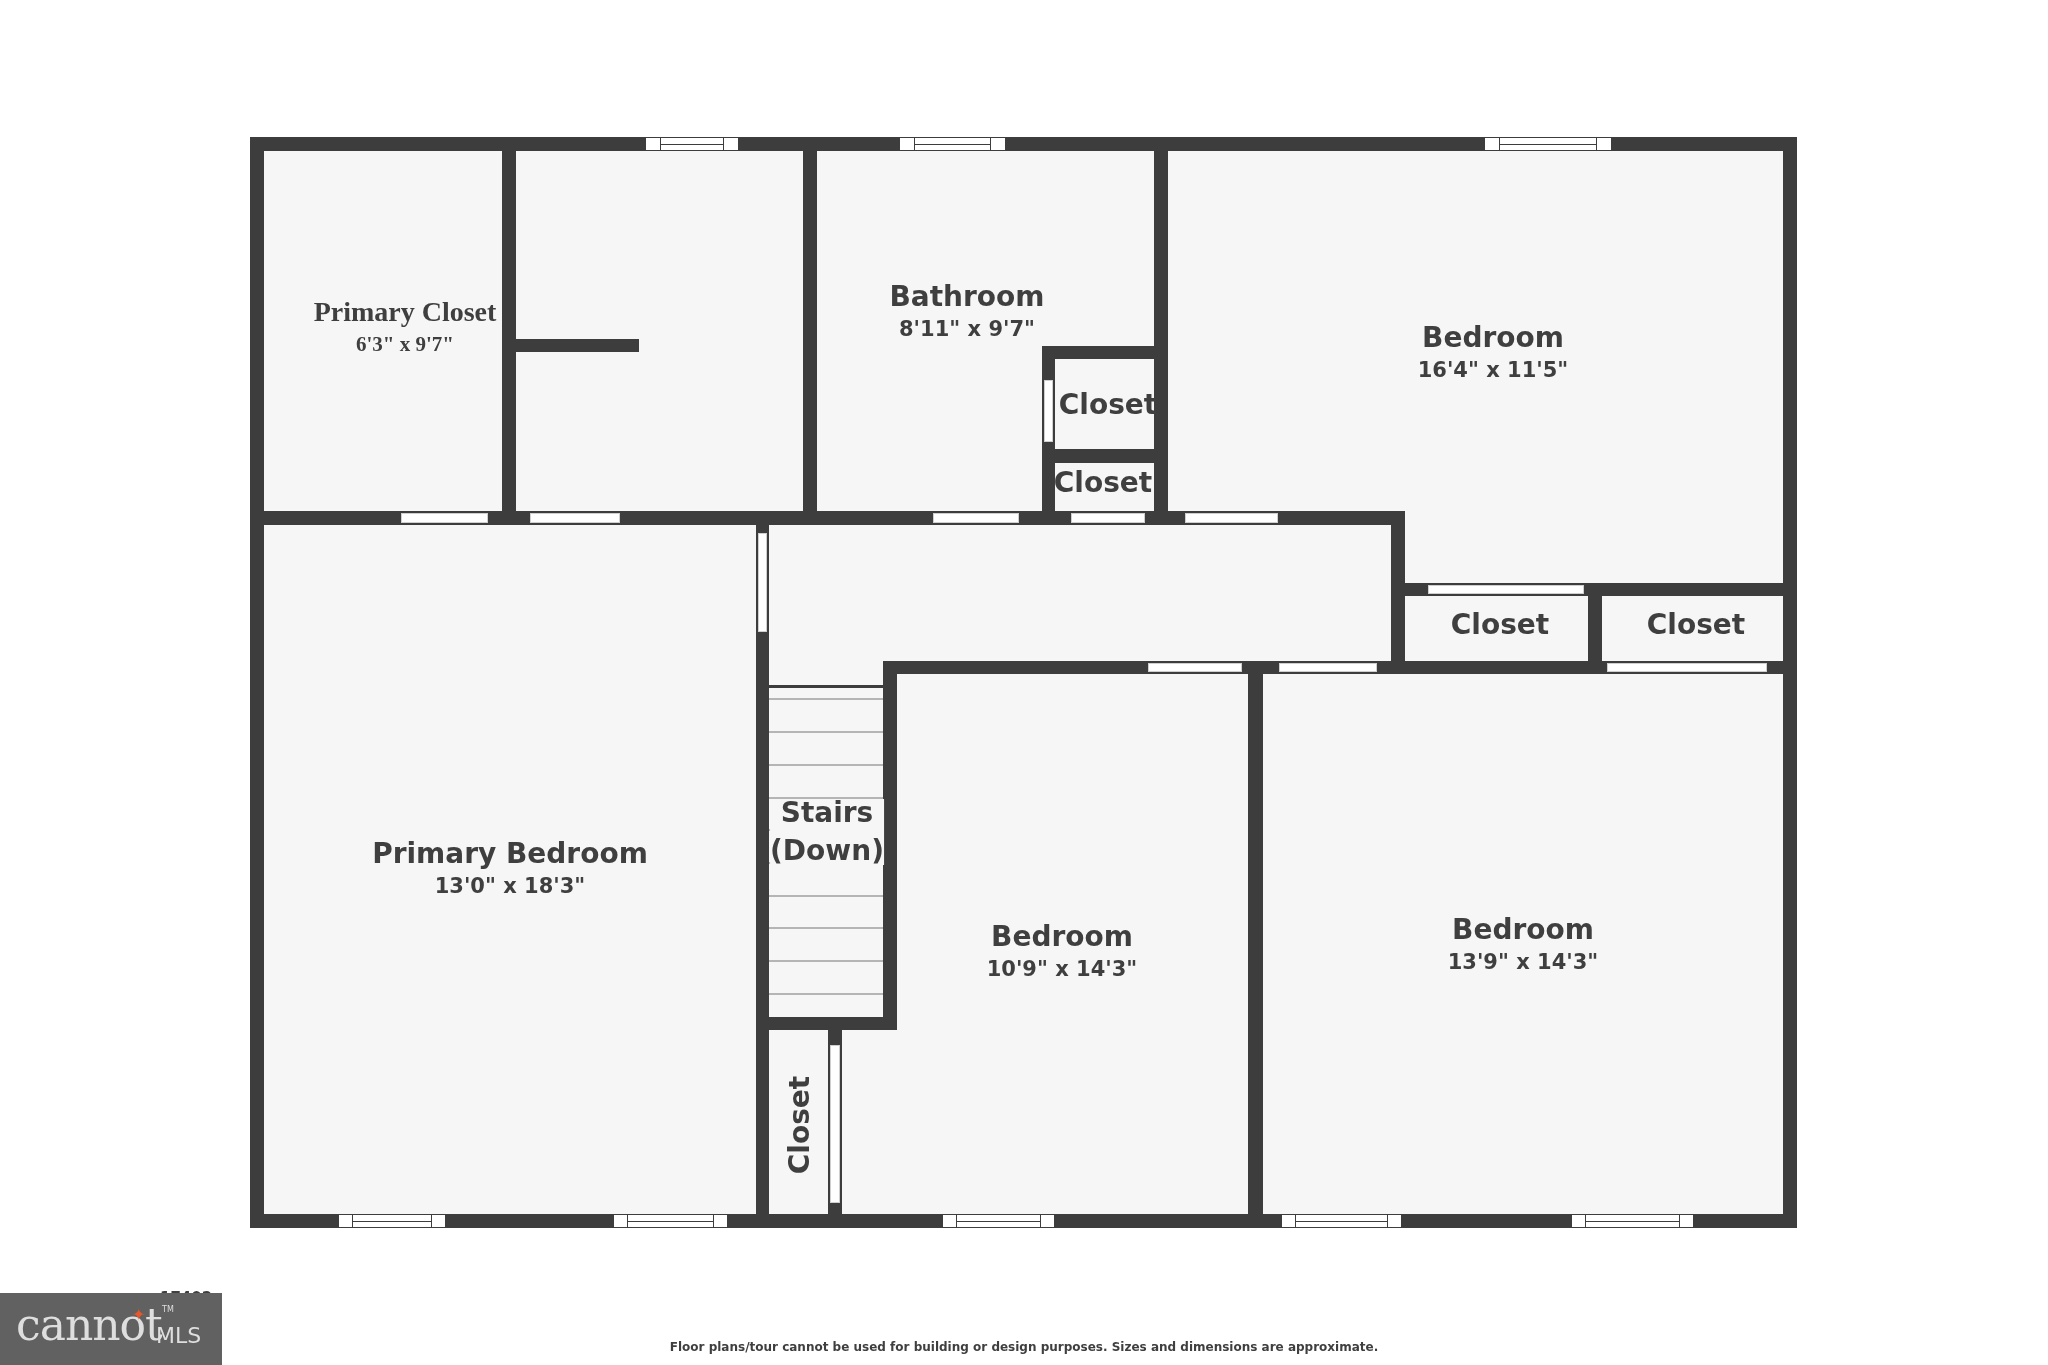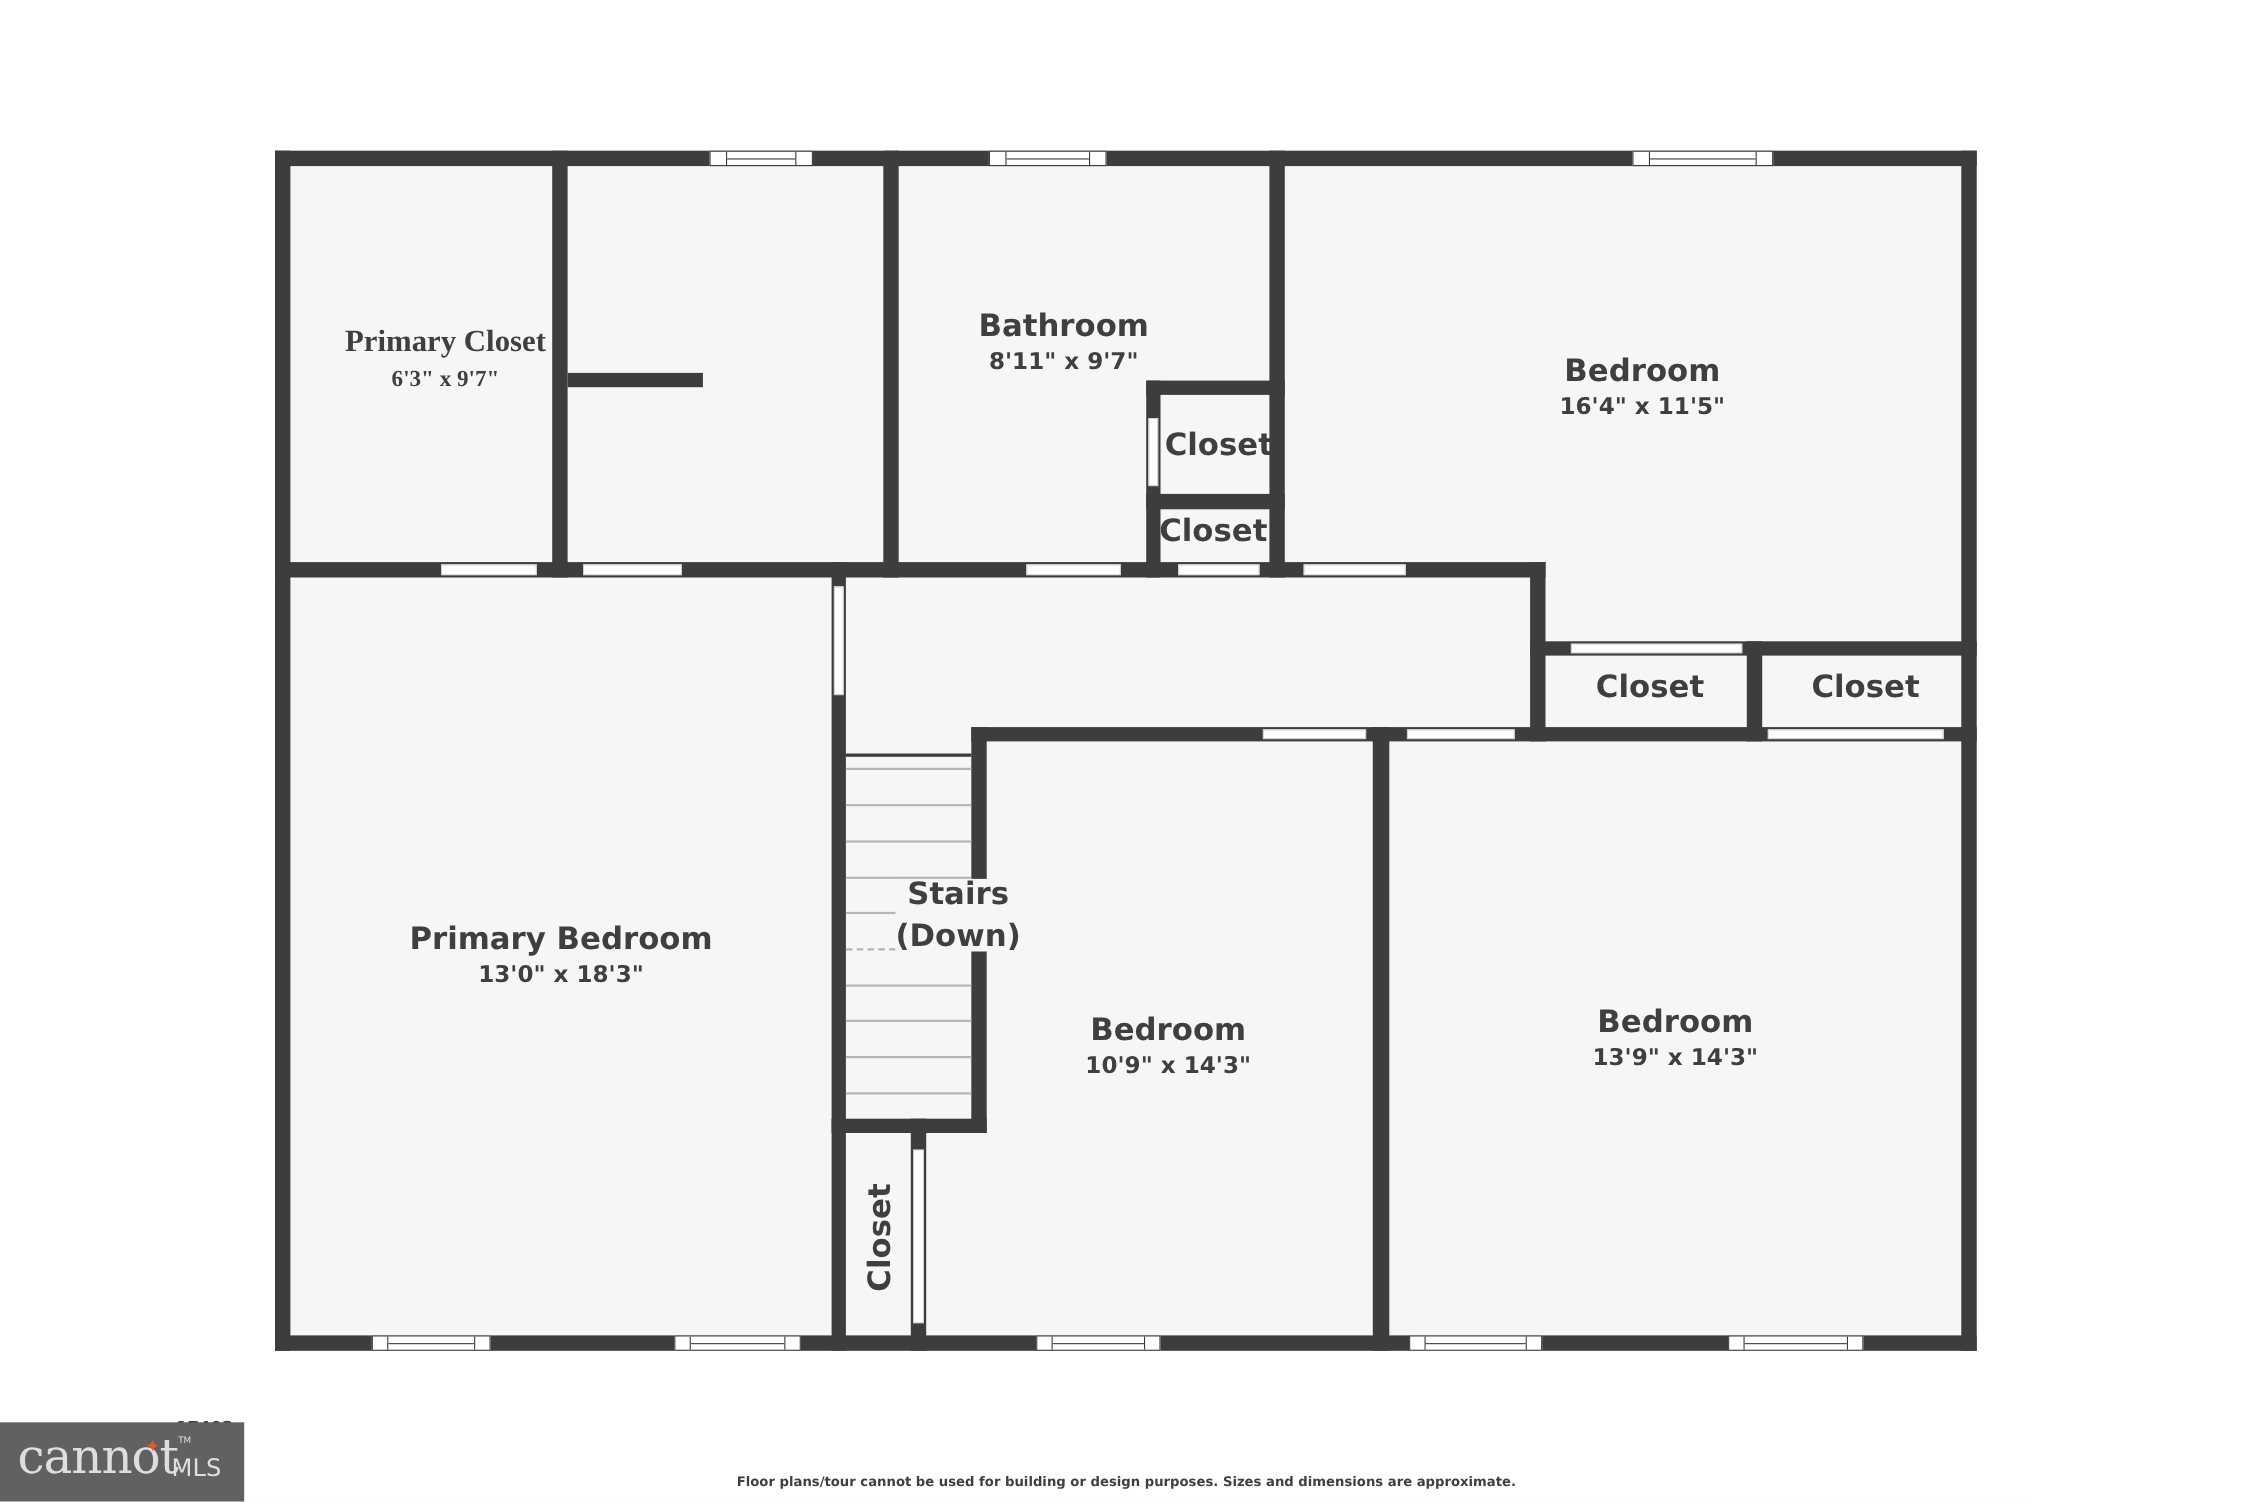--- a/index.html
+++ b/index.html
@@ -130,21 +130,21 @@
   <div class="label" style="left:1500px;top:625px;">
     <span class="room-name">Closet</span>
   </div>
   <div class="label" style="left:1696px;top:625px;">
     <span class="room-name">Closet</span>
   </div>
   <div class="label" style="left:510px;top:868px;">
     <span class="room-name">Primary Bedroom</span>
     <span class="room-dims">13'0" x 18'3"</span>
   </div>
-  <div class="label" style="left:827px;top:832px;background:#f6f6f6;margin-left:44px;">
+  <div class="label" style="left:827px;top:832px;background:#f6f6f6;">
     <span class="room-name">Stairs</span>
     <span class="room-name" style="margin-top:10px;">(Down)</span>
   </div>
   <div class="label" style="left:1062px;top:951px;">
     <span class="room-name">Bedroom</span>
     <span class="room-dims">10'9" x 14'3"</span>
   </div>
   <div class="label" style="left:1523px;top:944px;">
     <span class="room-name">Bedroom</span>
     <span class="room-dims">13'9" x 14'3"</span>

